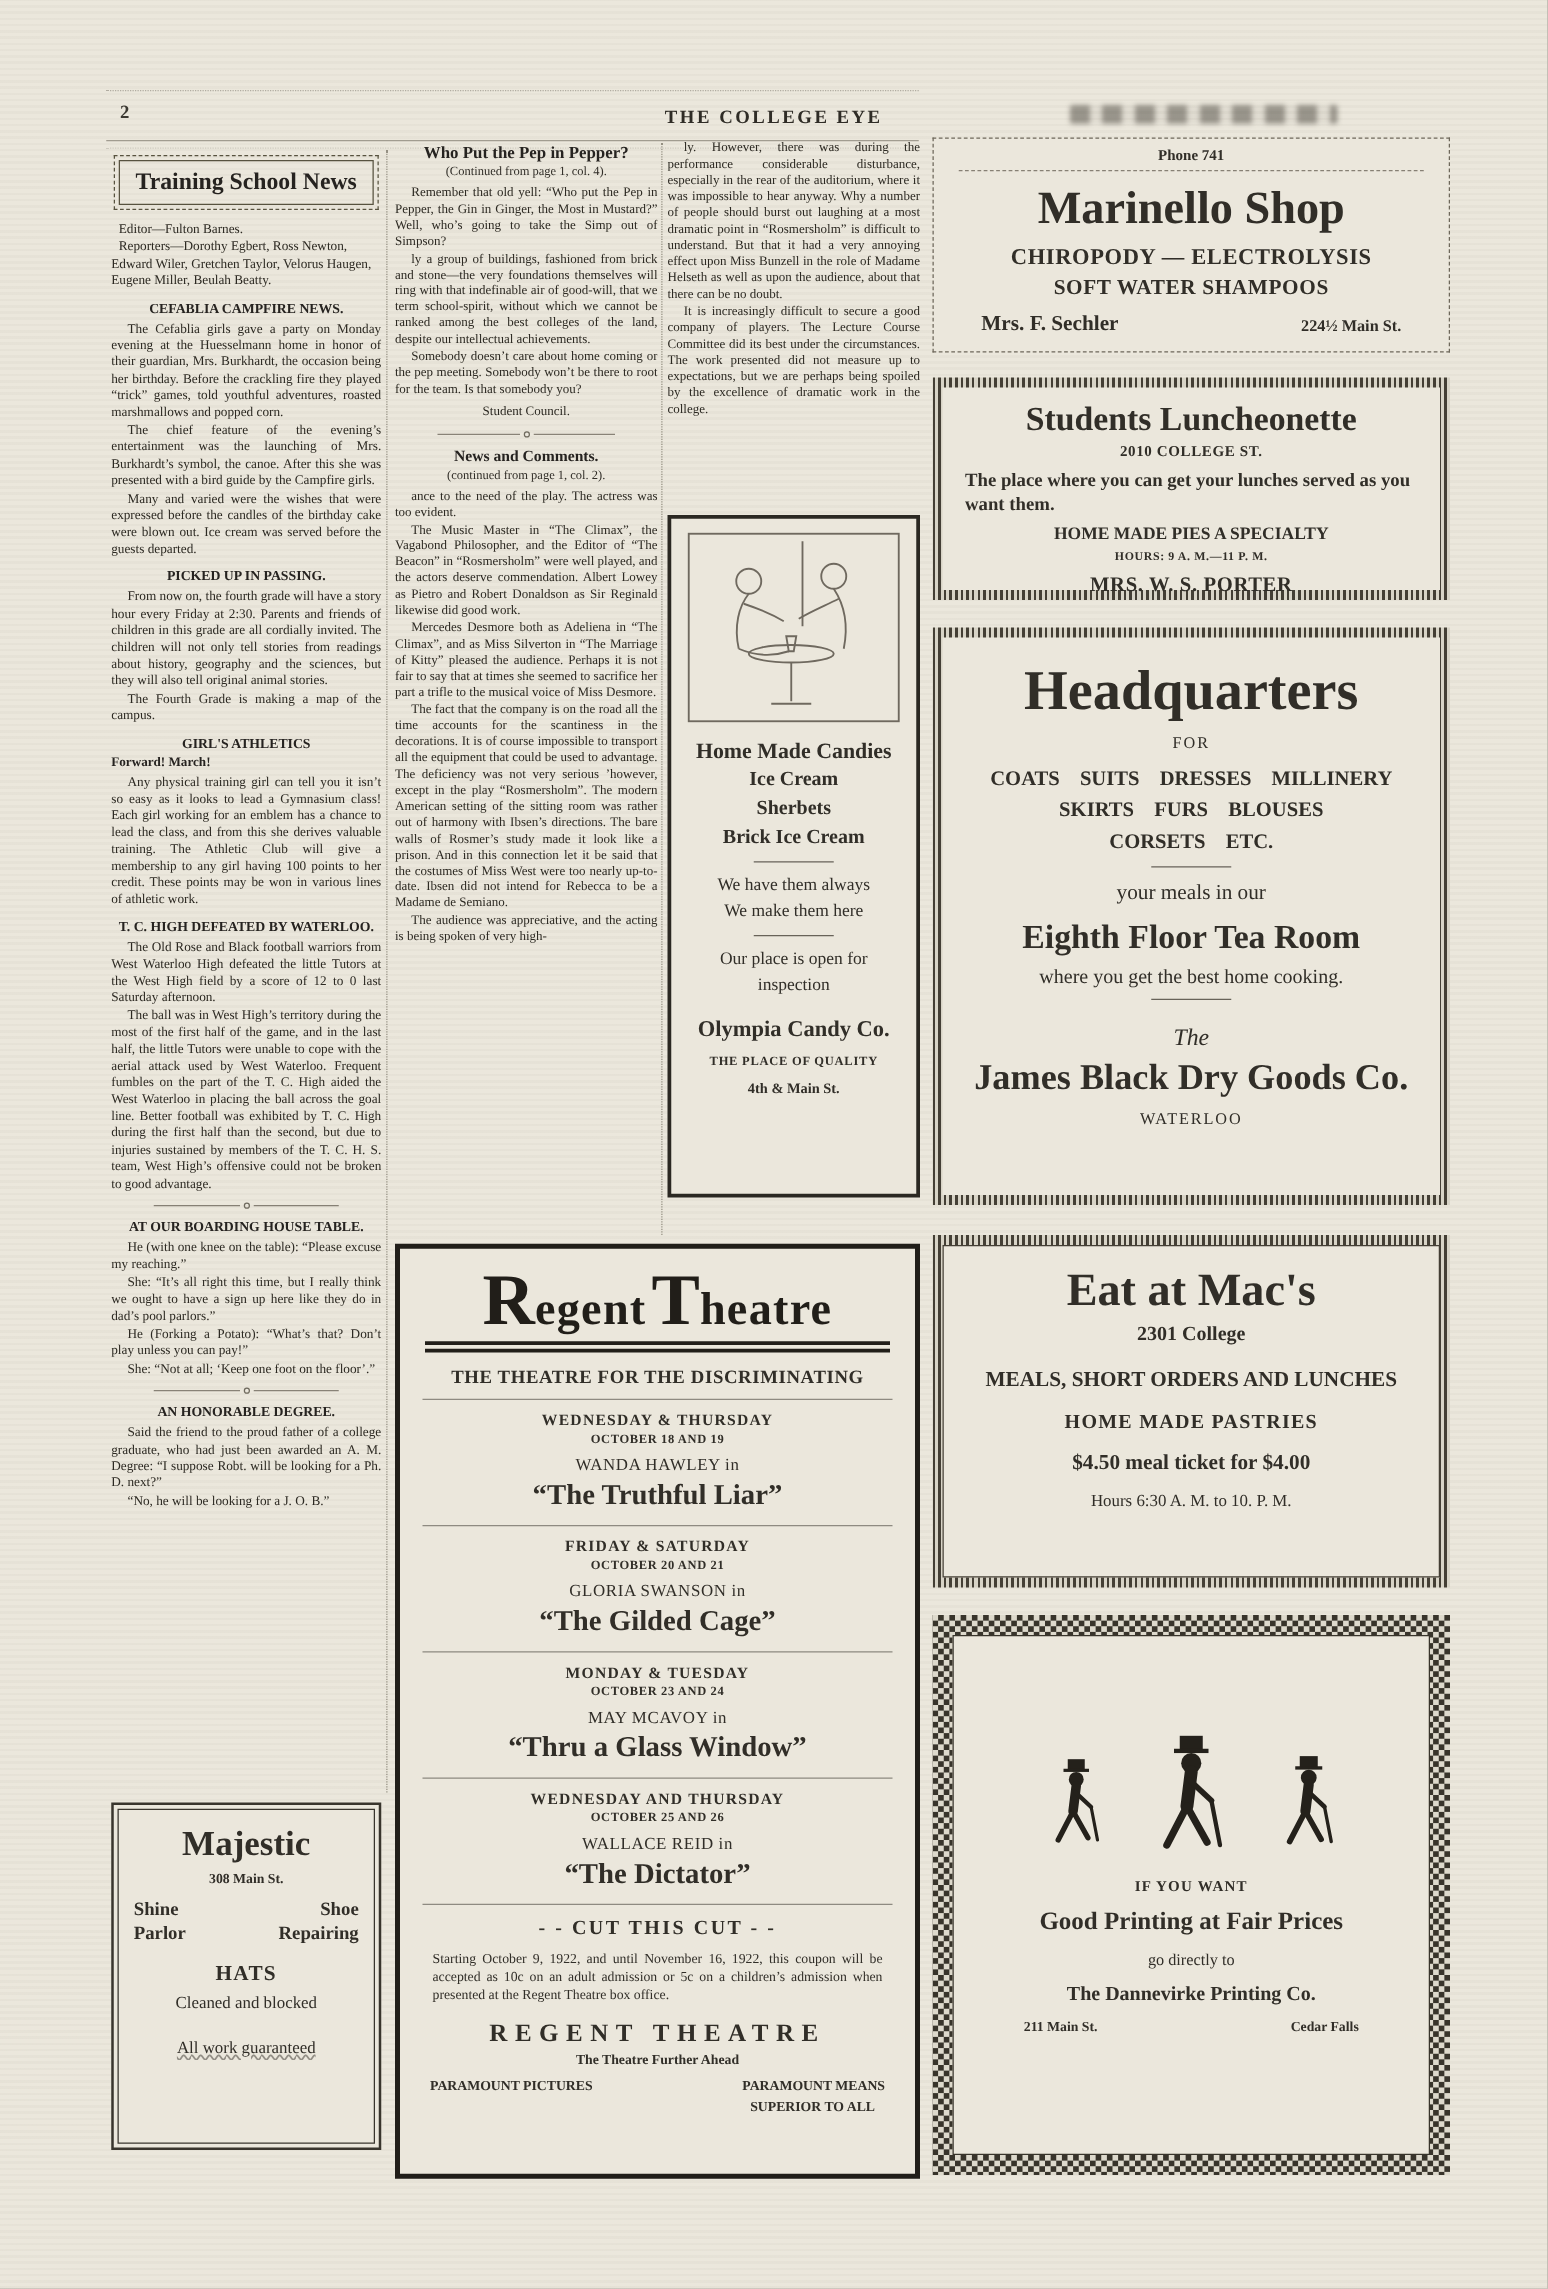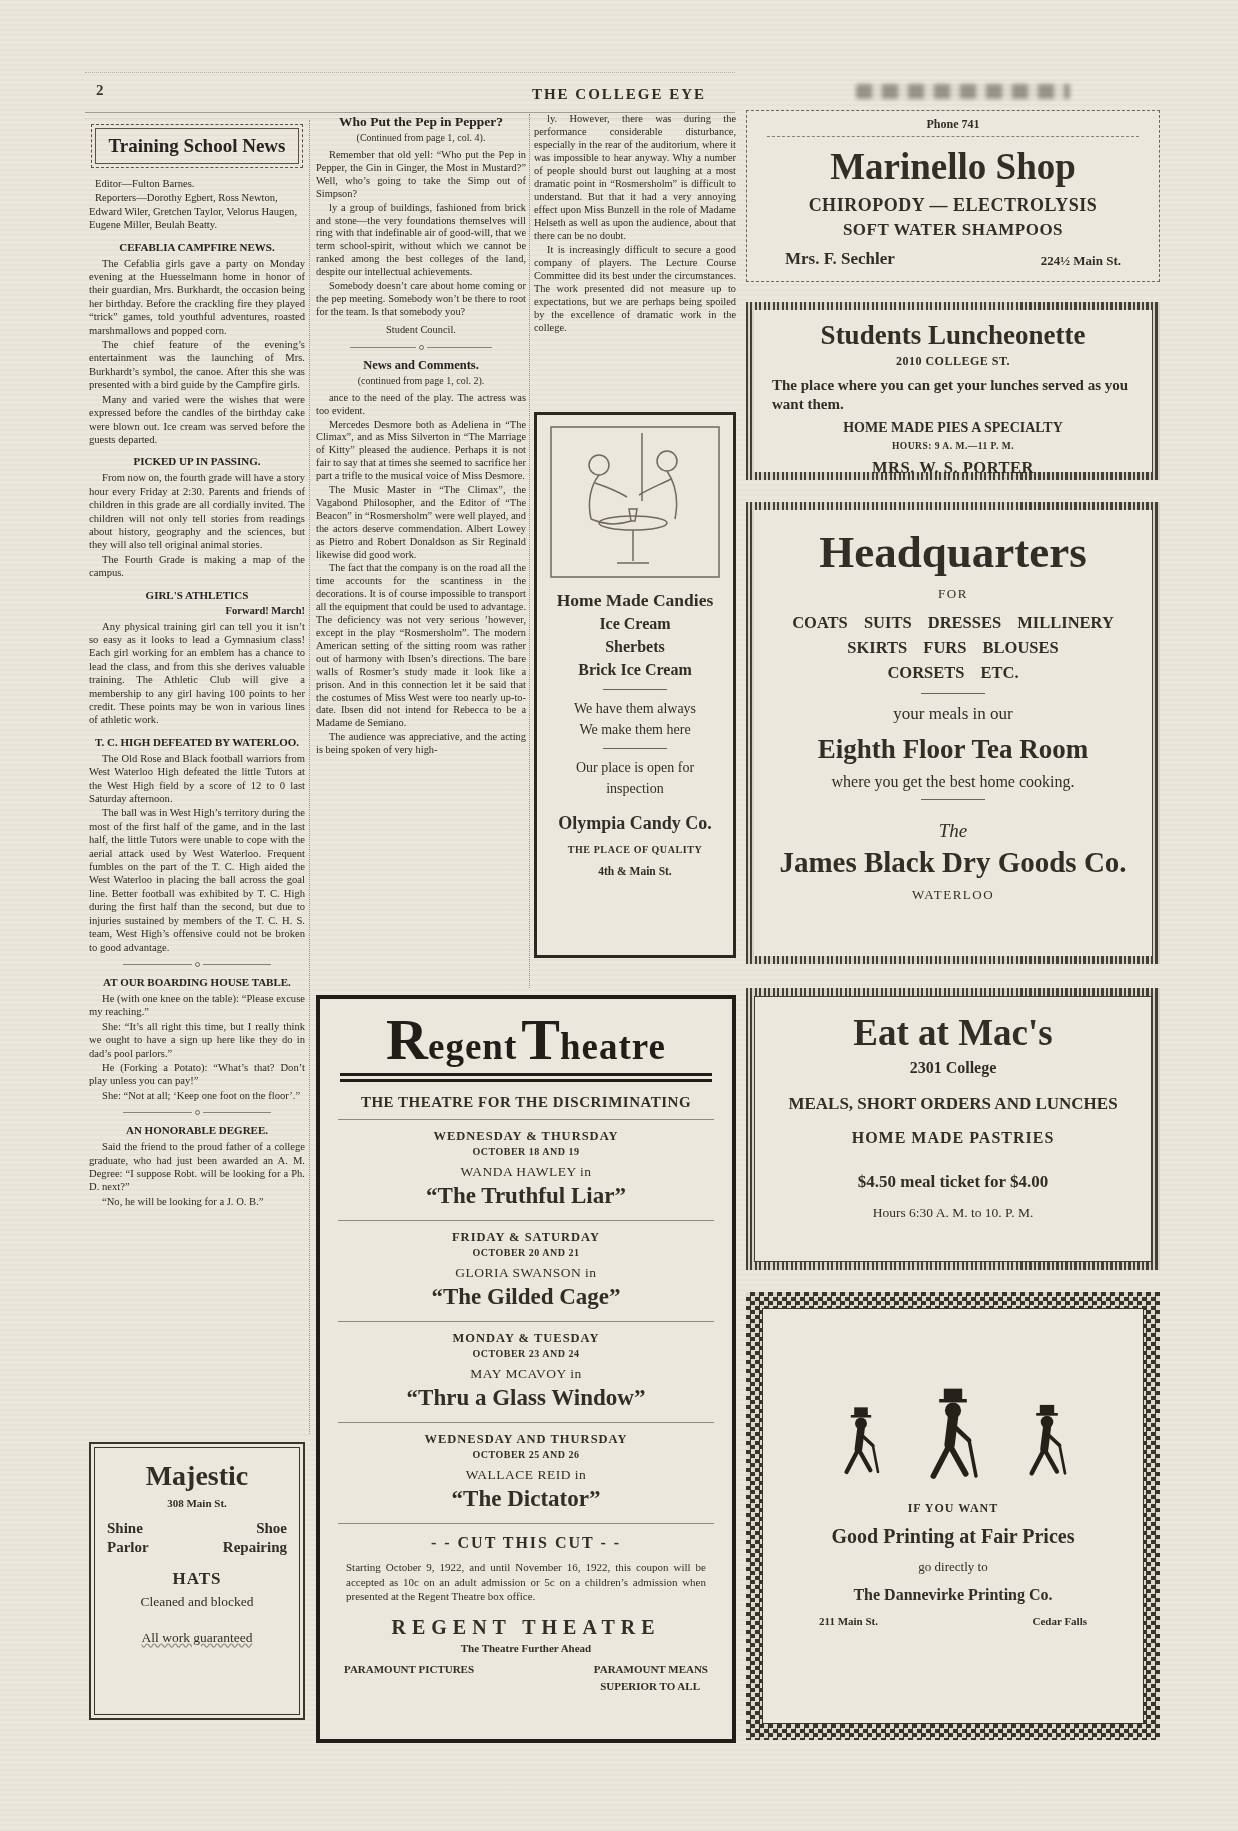--- a/index.html
+++ b/index.html
@@ -18,21 +18,21 @@
 
 .col{overflow:hidden;}
 .bodytext{color:#2c2922;}
 .c1{font-size:10.6px;line-height:13.4px;}
 .c2{font-size:10.4px;line-height:12.9px;}
 .c3{font-size:10.4px;line-height:13px;}
 .paras p{text-indent:13px;text-align:justify;margin:0 0 1px 0;}
 .byline p{text-indent:6px;text-align:left;}
 .center-paras p{text-indent:0;text-align:center;margin:0;}
 .sec-head{text-align:center;font-weight:bold;font-size:11px;margin:9px 0 4px;color:#262320;}
-.sec-sub{text-align:right;font-weight:bold;font-size:10.5px;margin:0 0 4px;color:#262320;}
+.sec-sub{text-align:left;font-weight:bold;font-size:10.5px;margin:0 0 4px;color:#262320;}
 .col-head{text-align:center;font-weight:bold;font-size:13.5px;margin:0 0 2px;color:#262320;}
 .continued{text-align:center;font-size:10px;margin:2px 0 6px;}
 .signoff{text-align:center;margin:5px 0 2px;}
 .div-o{display:flex;align-items:center;margin:8px 34px;}
 .div-o::before,.div-o::after{content:"";flex:1;border-top:1px solid rgba(70,64,52,.6);}
 .div-o .dot{width:5px;height:5px;border:1px solid rgba(70,64,52,.75);border-radius:50%;margin:0 3px;}
 
 .tsn-box{border:1px dashed #57523f;padding:3px;margin:0 2px 9px;}
 .tsn-inner{border:1px solid #57523f;text-align:center;font-weight:bold;font-size:19px;padding:6px 2px;color:#262320;}
 
@@ -101,21 +101,21 @@
 .hq-tearoom{font-weight:bold;font-size:27px;margin-top:8px;}
 .hq-blurb3{font-size:16px;margin-top:8px;}
 .hq-the{font-style:italic;font-size:19px;margin-top:20px;}
 .hq-company{font-weight:bold;font-size:29px;margin-top:4px;}
 .hq-city{font-size:13px;margin-top:8px;letter-spacing:1.5px;}
 .mac-inner{border:1px solid #443f35;padding:14px 10px 0;}
 .mac-title{font-weight:bold;font-size:37px;}
 .mac-addr{font-weight:bold;font-size:16px;margin-top:5px;}
 .mac-line1{font-weight:bold;font-size:17px;margin-top:17px;}
 .mac-line2{font-weight:bold;font-size:16px;margin-top:15px;letter-spacing:1px;}
-.mac-line3{font-weight:bold;font-size:17px;margin-top:25px;}
+.mac-line3{font-weight:bold;font-size:17px;margin-top:13px;}
 .mac-hours{font-size:13.5px;margin-top:13px;}
 .checker{background:repeating-conic-gradient(#38342b 0% 25%,#ddd9cc 0% 50%) 0 0/9px 9px;padding:16px;}
 .checker-inner{background:#ebe7dc;border:1px solid #38342b;height:100%;text-align:center;padding-top:68px;}
 .dan-if{font-weight:bold;font-size:12px;margin-top:16px;letter-spacing:1px;}
 .dan-headline{font-weight:bold;font-size:20px;margin-top:9px;}
 .dan-sub{font-size:13px;margin-top:11px;}
 .dan-company{font-weight:bold;font-size:16px;margin-top:11px;}
 .dan-row{display:flex;justify-content:space-between;font-weight:bold;font-size:11px;margin-top:11px;padding:0 56px;}
 </style>
 </head>
@@ -213,22 +213,22 @@
     <div class="bodytext c2 signoff">Student Council.</div>
 
     <div class="div-o">
         <span class="dot"></span>
       </div>
 
     <h3 class="col-head" style="font-size:12.5px;">News and Comments.</h3>
     <div class="continued">(continued from page 1, col. 2).</div>
     <div class="bodytext c2 paras">
         <p>ance to the need of the play.  The actress was too evident.</p>
+        <p>The Music Master in “The Climax”, the Vagabond Philosopher, and the Editor of “The Beacon” in “Rosmersholm” were well played, and the actors deserve commendation.  Albert Lowey as Pietro and Robert Donaldson as Sir Reginald likewise did good work.</p>
         <p>Mercedes Desmore both as Adeliena in “The Climax”, and as Miss Silverton in “The Marriage of Kitty” pleased the audience.  Perhaps it is not fair to say that at times she seemed to sacrifice her part a trifle to the musical voice of Miss Desmore.</p>
-        <p>The Music Master in “The Climax”, the Vagabond Philosopher, and the Editor of “The Beacon” in “Rosmersholm” were well played, and the actors deserve commendation.  Albert Lowey as Pietro and Robert Donaldson as Sir Reginald likewise did good work.</p>
         <p>The fact that the company is on the road all the time accounts for the scantiness in the decorations.  It is of course impossible to transport all the equipment that could be used to advantage.  The deficiency was not very serious ’however, except in the play “Rosmersholm”.  The modern American setting of the sitting room was rather out of harmony with Ibsen’s directions.  The bare walls of Rosmer’s study made it look like a prison.  And in this connection let it be said that the costumes of Miss West were too nearly up-to-date.  Ibsen did not intend for Rebecca to be a Madame de Semiano.</p>
         <p>The audience was appreciative, and the acting is being spoken of very high-</p>
       </div>
   </div>
 
   <div class="abs col" style="left:534px;top:112px;width:202px;height:296px;">
     <div class="bodytext c3 paras">
         <p>ly.  However, there was during the performance considerable disturbance, especially in the rear of the auditorium, where it was impossible to hear anyway.  Why a number of people should burst out laughing at a most dramatic point in “Rosmersholm” is difficult to understand.  But that it had a very annoying effect upon Miss Bunzell in the role of Madame Helseth as well as upon the audience, about that there can be no doubt.</p>
         <p>It is increasingly difficult to secure a good company of players.  The Lecture Course Committee did its best under the circumstances.  The work presented did not measure up to expectations, but we are perhaps being spoiled by the excellence of dramatic work in the college.</p>
       </div>

